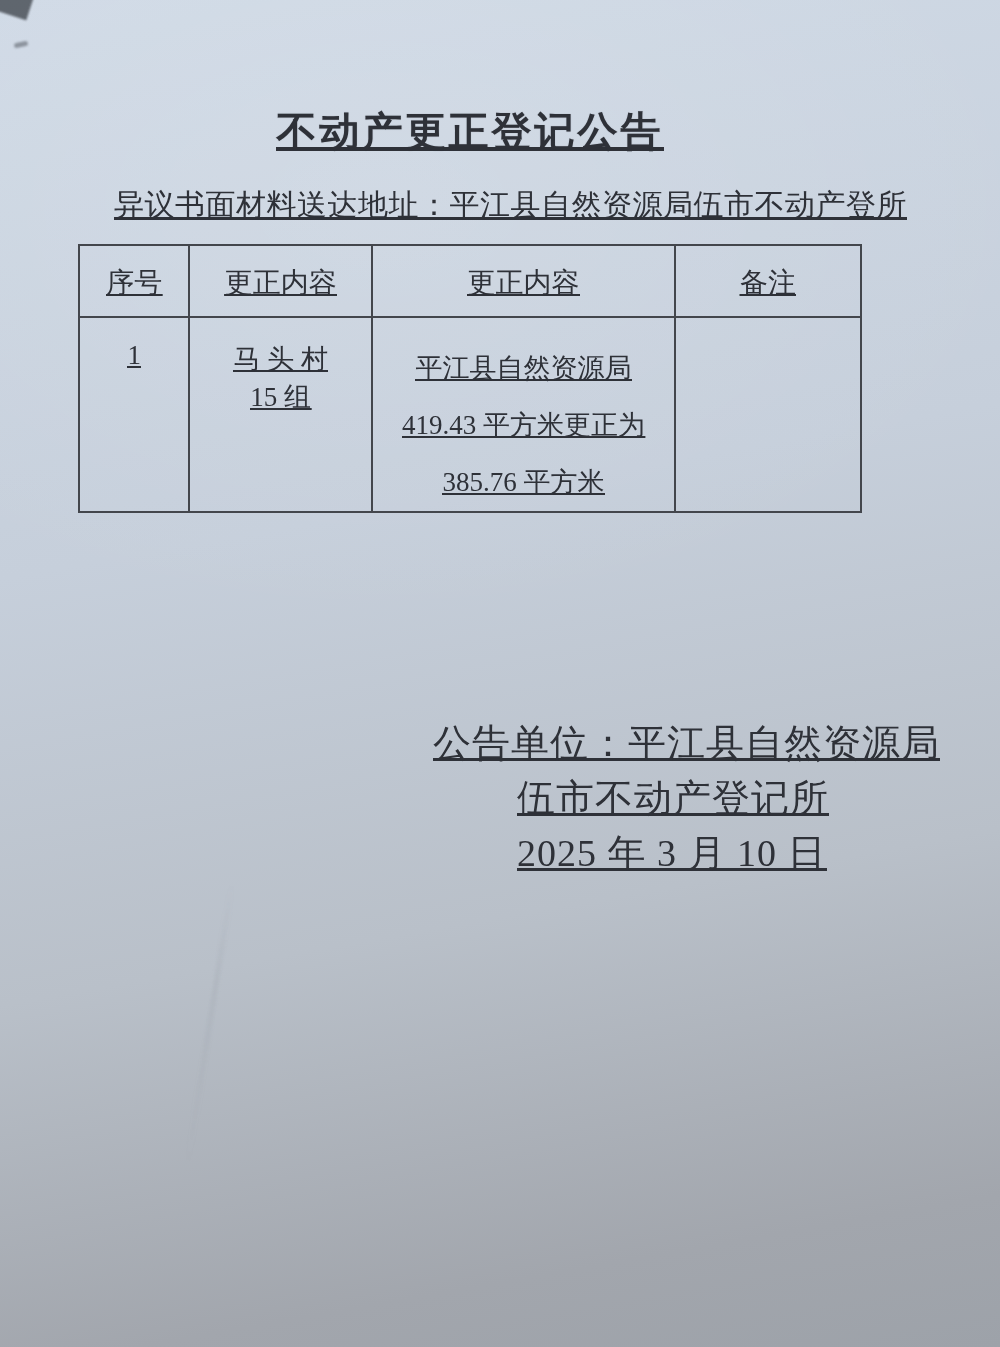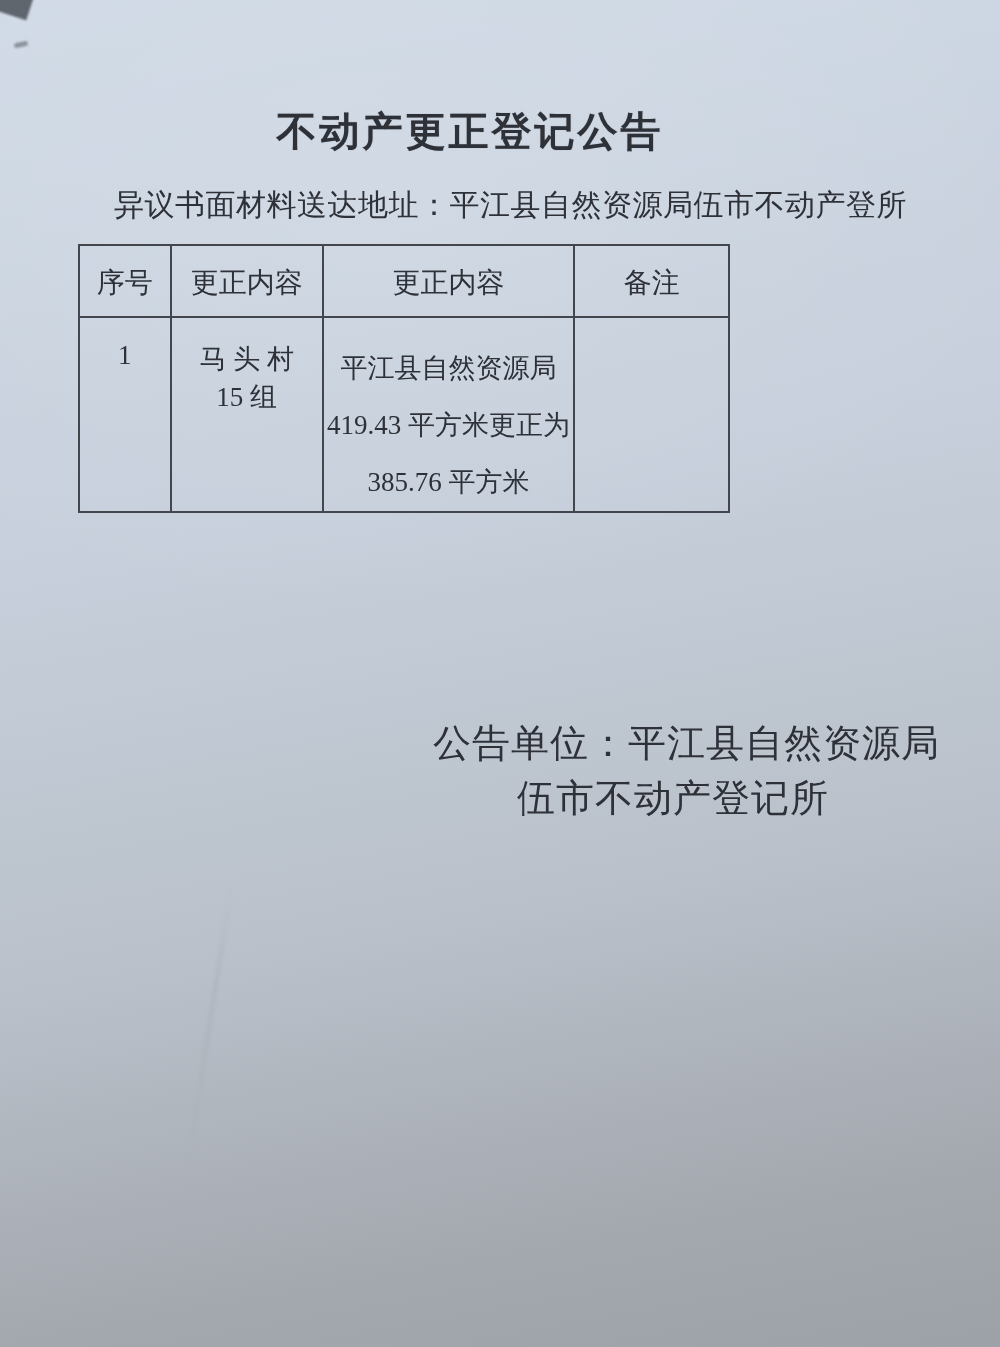--- a/index.html
+++ b/index.html
@@ -2,21 +2,21 @@
 <html style="--ink: #2e3138; --paper-light: #d0dae6; --paper-dark: #a2a6ad;"><head>
 <meta charset="utf-8">
 <style>
   :root{
     --paper-light:#d0dae6;
     --paper-mid:#c6cfdb;
     --paper-dark:#a2a6ad;
     --ink:#2e3138;
     --line:#43464c;
   }
-  *{margin:0;padding:0;box-sizing:border-box;}
+  *{margin:0;padding:0;box-sizing:border-box;text-decoration:underline;}
   html,body{width:1000px;height:1347px;overflow:hidden;}
   body{
     font-family:"Liberation Serif","DejaVu Serif",serif;
     color:var(--ink);
   }
   .photo{
     position:relative;
     width:1000px;height:1347px;
     background:
       radial-gradient(1100px 700px at 38% 15%, rgba(255,255,255,0.10), rgba(0,0,0,0) 62%),
@@ -72,21 +72,21 @@
   }
   .par-main{
     text-indent:2em;
     text-align:justify;
     text-justify:inter-ideograph;
   }
   .par-line{text-align:right;}
 
   table.correction{
     margin:13px 0 0 78px;
-    width:652px;
+    width:784px;
     border-collapse:collapse;
     table-layout:fixed;
   }
   table.correction th, table.correction td{
     border:2px solid var(--line);
     text-align:center;
     vertical-align:top;
     font-weight:400;
   }
   table.correction th{
@@ -159,16 +159,17 @@
             <div class="corr-line">385.76 平方米</div>
           </td>
           <td></td>
         </tr>
       </tbody>
     </table>
 
     <div class="signature">
       <div>公告单位：平江县自然资源局</div>
       <div class="sig-indent">伍市不动产登记所</div>
+      <div class="sig-indent">2025 年 3 月 10 日</div>
     </div>
 
   </div>
 </div>
 
 </body></html>

